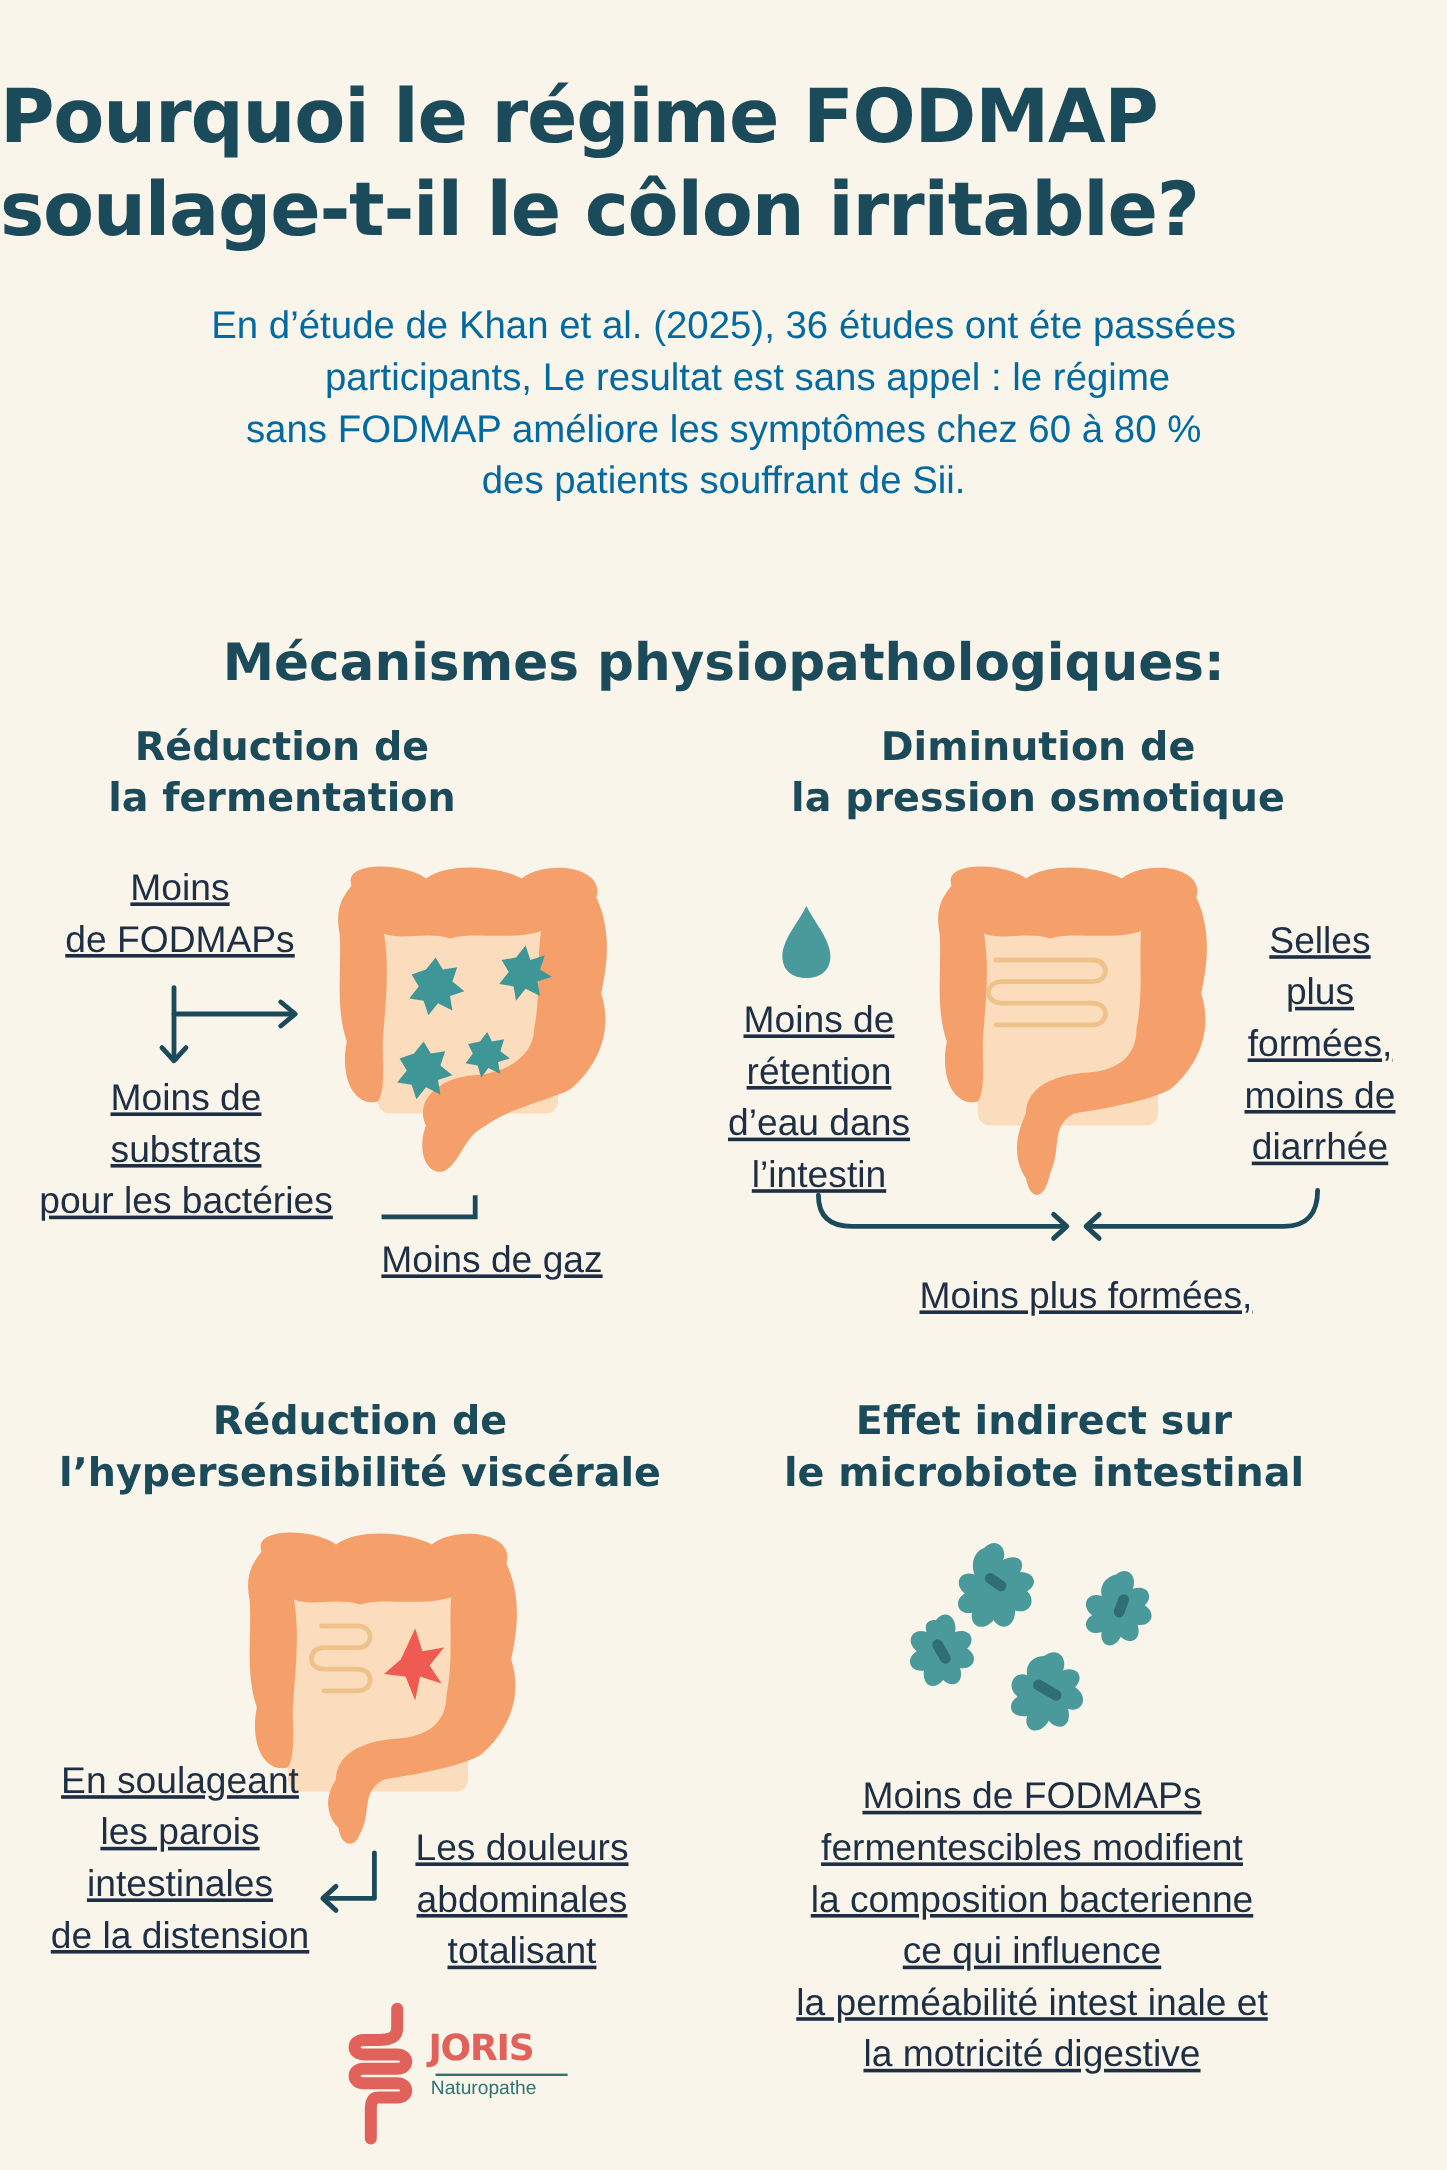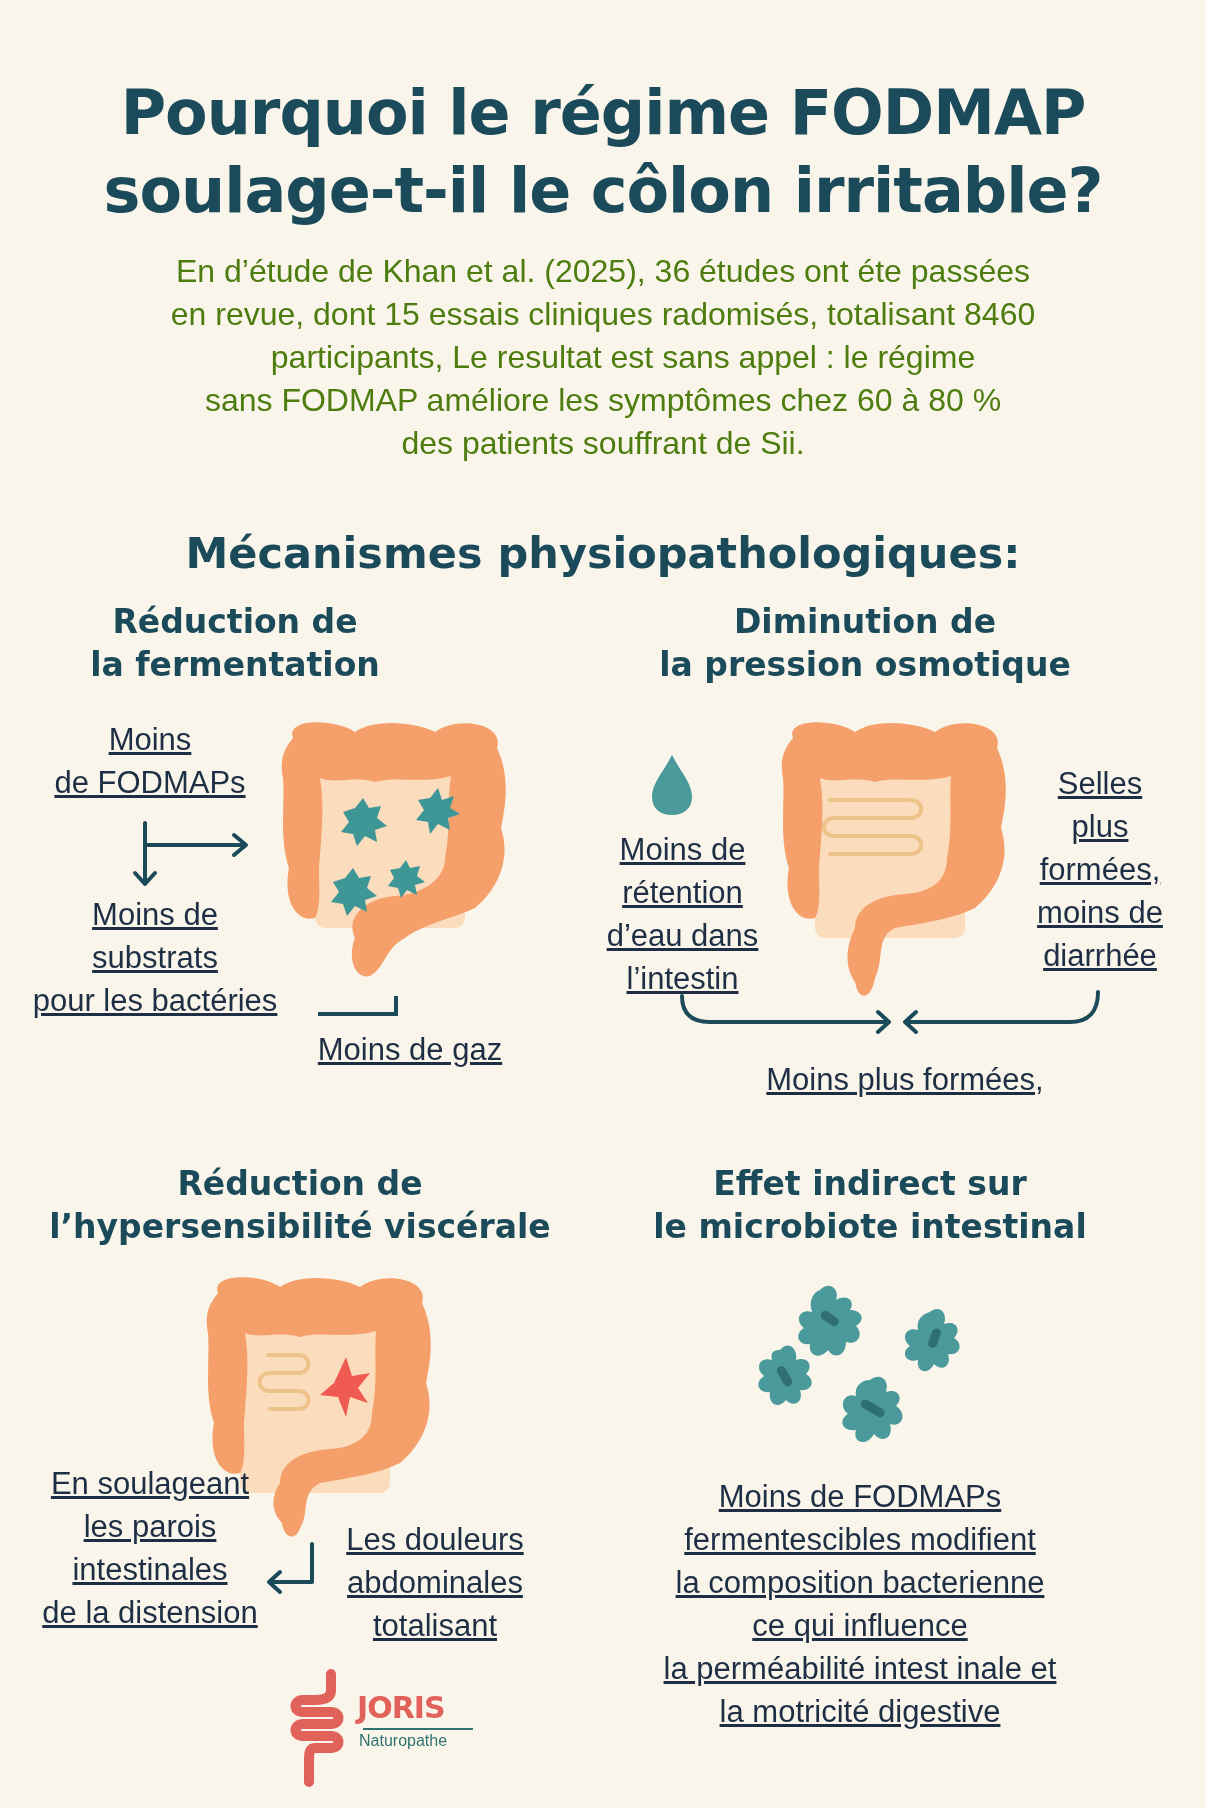--- a/index.html
+++ b/index.html
@@ -6,37 +6,36 @@
   html, body { width: 1206px; height: 1808px; }
   body {
     background: #faf5ea;
     font-family: "DejaVu Sans", "Liberation Sans", sans-serif;
     color: #1c3446;
     position: relative;
     overflow: hidden;
   }
   .abs { position: absolute; }
   .title {
-    left: 0; width: 1206px; top: 74px;
-    text-align: center;
+    left: 0; width: 1206px; top: 58px;
     font-family: "DejaVu Sans", sans-serif;
     font-weight: bold;
     color: #1b4a5a;
     font-size: 62px;
     line-height: 78px;
     letter-spacing: -1px;
   }
   .title span { display: block; }
   .intro {
     left: 100px; width: 1006px; top: 250px;
     text-align: center;
     font-family: "Liberation Sans", sans-serif;
     font-size: 32px;
     line-height: 43px;
-    color: #4d7c0f;
+    color: #0369a1;
   }
   .intro span { display: block; }
   .section-head {
     left: 0; width: 1206px; top: 508px;
     text-align: center;
     font-weight: bold;
     font-size: 43px;
     color: #1b4a5a;
     margin-top: 20px;
   }
@@ -62,21 +61,20 @@
 </head>
 <body>
 
 <h1 class="abs title">
   <span>Pourquoi le régime FODMAP</span>
   <span>soulage-t-il le côlon irritable?</span>
 </h1>
 
 <div class="abs intro">
   <span>En d’étude de Khan et al. (2025), 36 études ont éte passées</span>
-  <span>en revue, dont 15 essais cliniques radomisés, totalisant 8460</span>
   <span style="padding-left:40px">participants, Le resultat est sans appel : le régime</span>
   <span>sans FODMAP  améliore  les symptômes chez 60 à 80 %</span>
   <span>des patients souffrant de Sii.</span>
 </div>
 
 <h2 class="abs section-head">Mécanismes physiopathologiques:</h2>
 
 <div class="abs sub-title" style="left:60px; width:350px; top:600px;">
   <span>Réduction de</span>
   <span>la fermentation</span>

